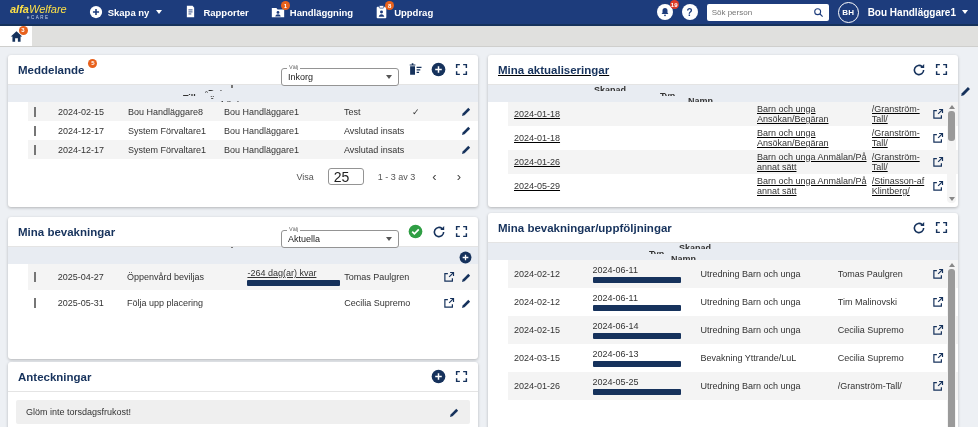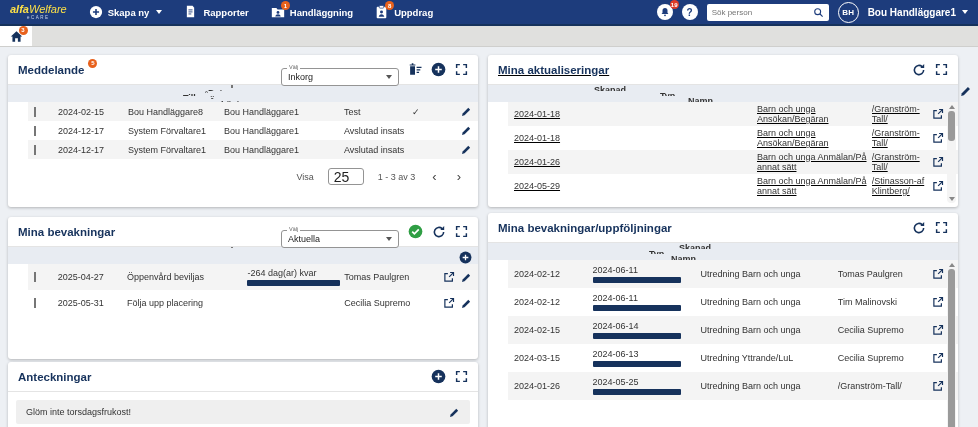--- a/index.html
+++ b/index.html
@@ -89,21 +89,21 @@
   .pag-select { position:relative; border:1px solid #949494; border-radius:3px; height:17px; width:36px;
     display:flex; align-items:center; padding:0 5px; font-size:14px; color:#222; cursor:pointer; gap:4px; }
   .chev { font-size:13px; color:#444; cursor:pointer; line-height:1; padding:0 3px; }
 
   
   .ac0{width:250px;} .ac1{width:118px;} .ac2{width:62px;}
   #p-aktualiseringar .trow{min-height:24px; padding-right:14px;}
   #p-aktualiseringar .thead{padding-right:14px;}
 
   
-  .bc0{width:24px;} .bc1{width:70px;} .bc2{width:122px;} .bc3{width:98px;} .bc4{width:100px;}
+  .bc0{width:24px;} .bc1{width:70px;} .bc2{width:122px;} .bc3{width:98px;text-decoration:underline;} .bc4{width:100px;}
   #p-bevakningar .trow{height:26px;}
   .status-cell{ display:flex; flex-direction:column; justify-content:center; }
   .status-text{ font-size:9px; }
 
   
   .uc0{width:80px;} .uc1{width:110px;} .uc2{width:140px;} .uc3{width:96px;}
   #p-utredningar .trow{height:28px; padding-right:14px;justify-content:center;}
   #p-utredningar .thead{padding-right:14px;}
   .date-bar{ display:flex; flex-direction:column; justify-content:center; }
   .date-bar .bar{ width:88px; }
@@ -585,21 +585,21 @@
                 </svg>
               </span>
             </span>
         </div>
         <div class="trow">
           <span class="cell uc0">2024-03-15</span>
           <span class="cell uc1 date-bar">
               <span>2024-06-13</span>
               <span class="bar"></span>
             </span>
-          <span class="cell uc2">Utredning Yttrande/LuL</span>
+          <span class="cell uc2">Bevakning Yttrande/LuL</span>
           <span class="cell uc3">Cecilia Supremo</span>
           <span class="actions">
               <span class="rowicon">
                 <svg width="12" height="12" viewBox="0 0 16 16">
                   <path d="M6.5 3.5H2.5v10h10v-4" fill="none" stroke="#16325c" stroke-width="1.6"></path>
                   <path d="M9.5 2h4.5v4.5" fill="none" stroke="#16325c" stroke-width="1.6"></path>
                   <path d="M13.6 2.4L8.2 7.8" stroke="#16325c" stroke-width="1.6"></path>
                 </svg>
               </span>
             </span>

